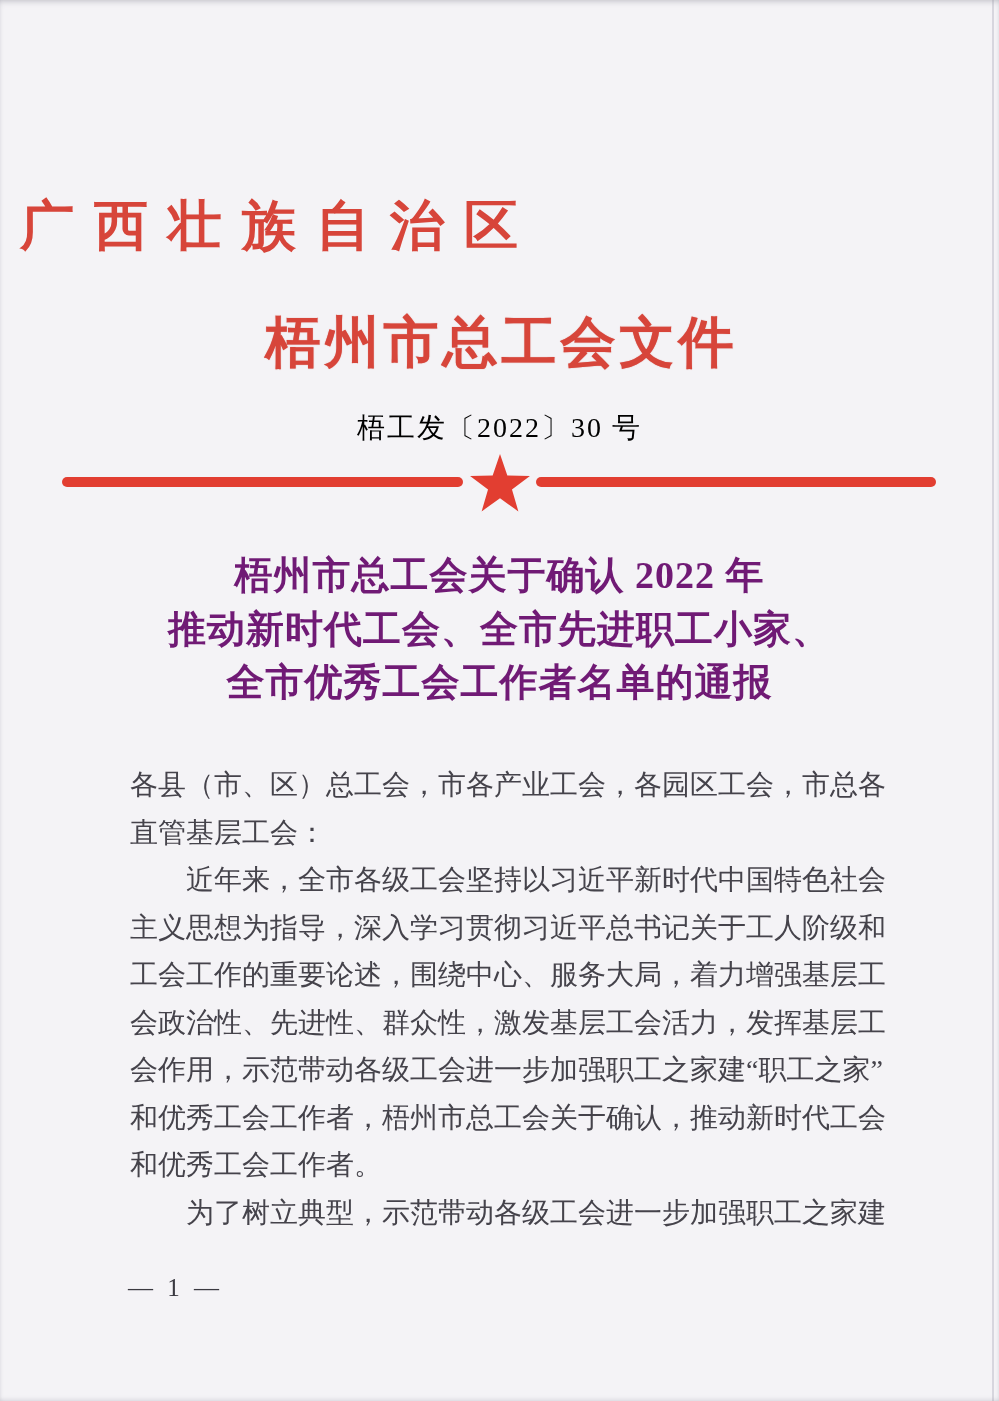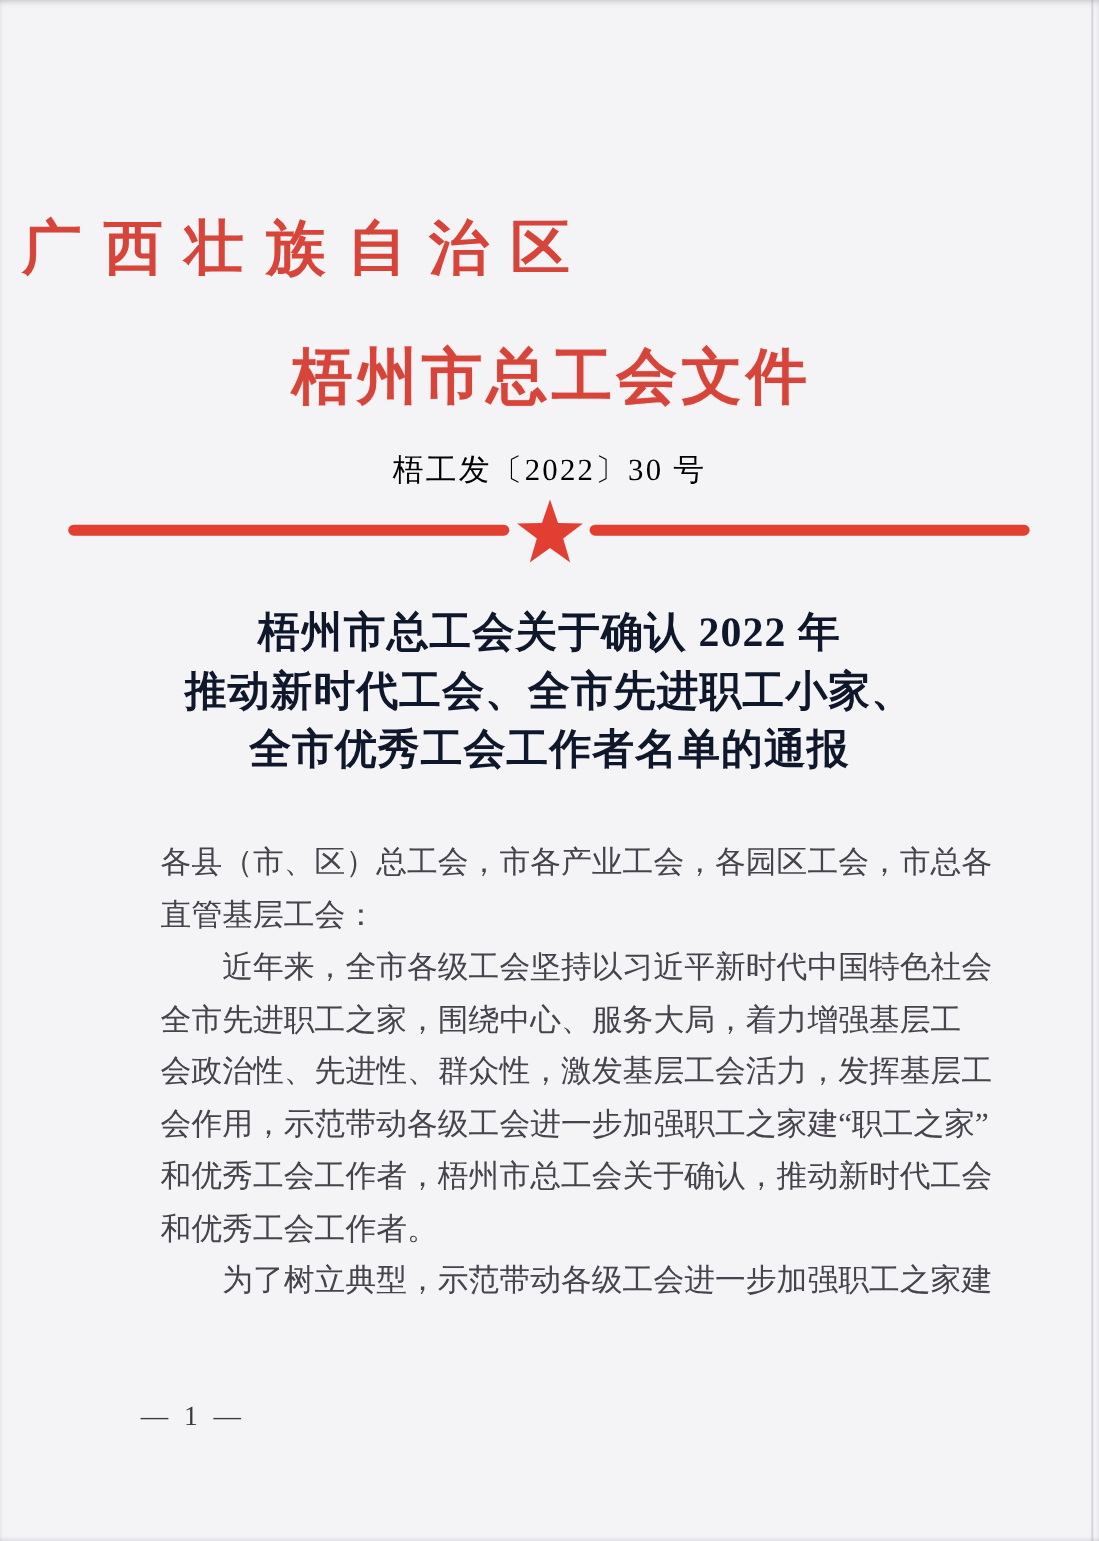--- a/index.html
+++ b/index.html
@@ -82,33 +82,32 @@
   }
   .notice-title {
     position: absolute;
     top: 549px;
     left: 0;
     width: 100%;
     text-align: center;
     font-size: 38px;
     line-height: 53.5px;
     font-weight: 700;
-    color: #0f172a;
+    color: #701a75;
     letter-spacing: 1px;
   }
   .notice-body {
     position: absolute;
     top: 761px;
     left: 130px;
     width: 756px;
     font-size: 28px;
     line-height: 47.5px;
     color: #45434b;
     letter-spacing: 0px;
-    margin-left: 16px;
   }
   .notice-body .line { white-space: pre; }
   .page-number {
     position: absolute;
     top: 1272px;
     left: 128px;
     font-size: 25px;
     line-height: 32px;
     letter-spacing: 4px;
     color: #3a3940;
@@ -137,21 +136,22 @@
   <div class="notice-title">
       <div class="line">梧州市总工会关于确认 2022 年</div>
       <div class="line">推动新时代工会、全市先进职工小家、</div>
       <div class="line">全市优秀工会工作者名单的通报</div>
     </div>
 
   <div class="notice-body">
       <div class="line">各县（市、区）总工会，市各产业工会，各园区工会，市总各</div>
       <div class="line">直管基层工会：</div>
       <div class="line">　　近年来，全市各级工会坚持以习近平新时代中国特色社会</div>
-      <div class="line">全市先进职工之家，围绕中心、服务大局，着力增强基层工</div>
+      <div class="line">主义思想为指导，深入学习贯彻习近平总书记关于工人阶级和</div>
+      <div class="line">工会工作的重要论述，围绕中心、服务大局，着力增强基层工</div>
       <div class="line">会政治性、先进性、群众性，激发基层工会活力，发挥基层工</div>
       <div class="line">会作用，示范带动各级工会进一步加强职工之家建“职工之家”</div>
       <div class="line">和优秀工会工作者，梧州市总工会关于确认，推动新时代工会</div>
       <div class="line">和优秀工会工作者。</div>
       <div class="line">　　为了树立典型，示范带动各级工会进一步加强职工之家建</div>
     </div>
 
   <div class="page-number">— 1 —</div>
 
 </div>

